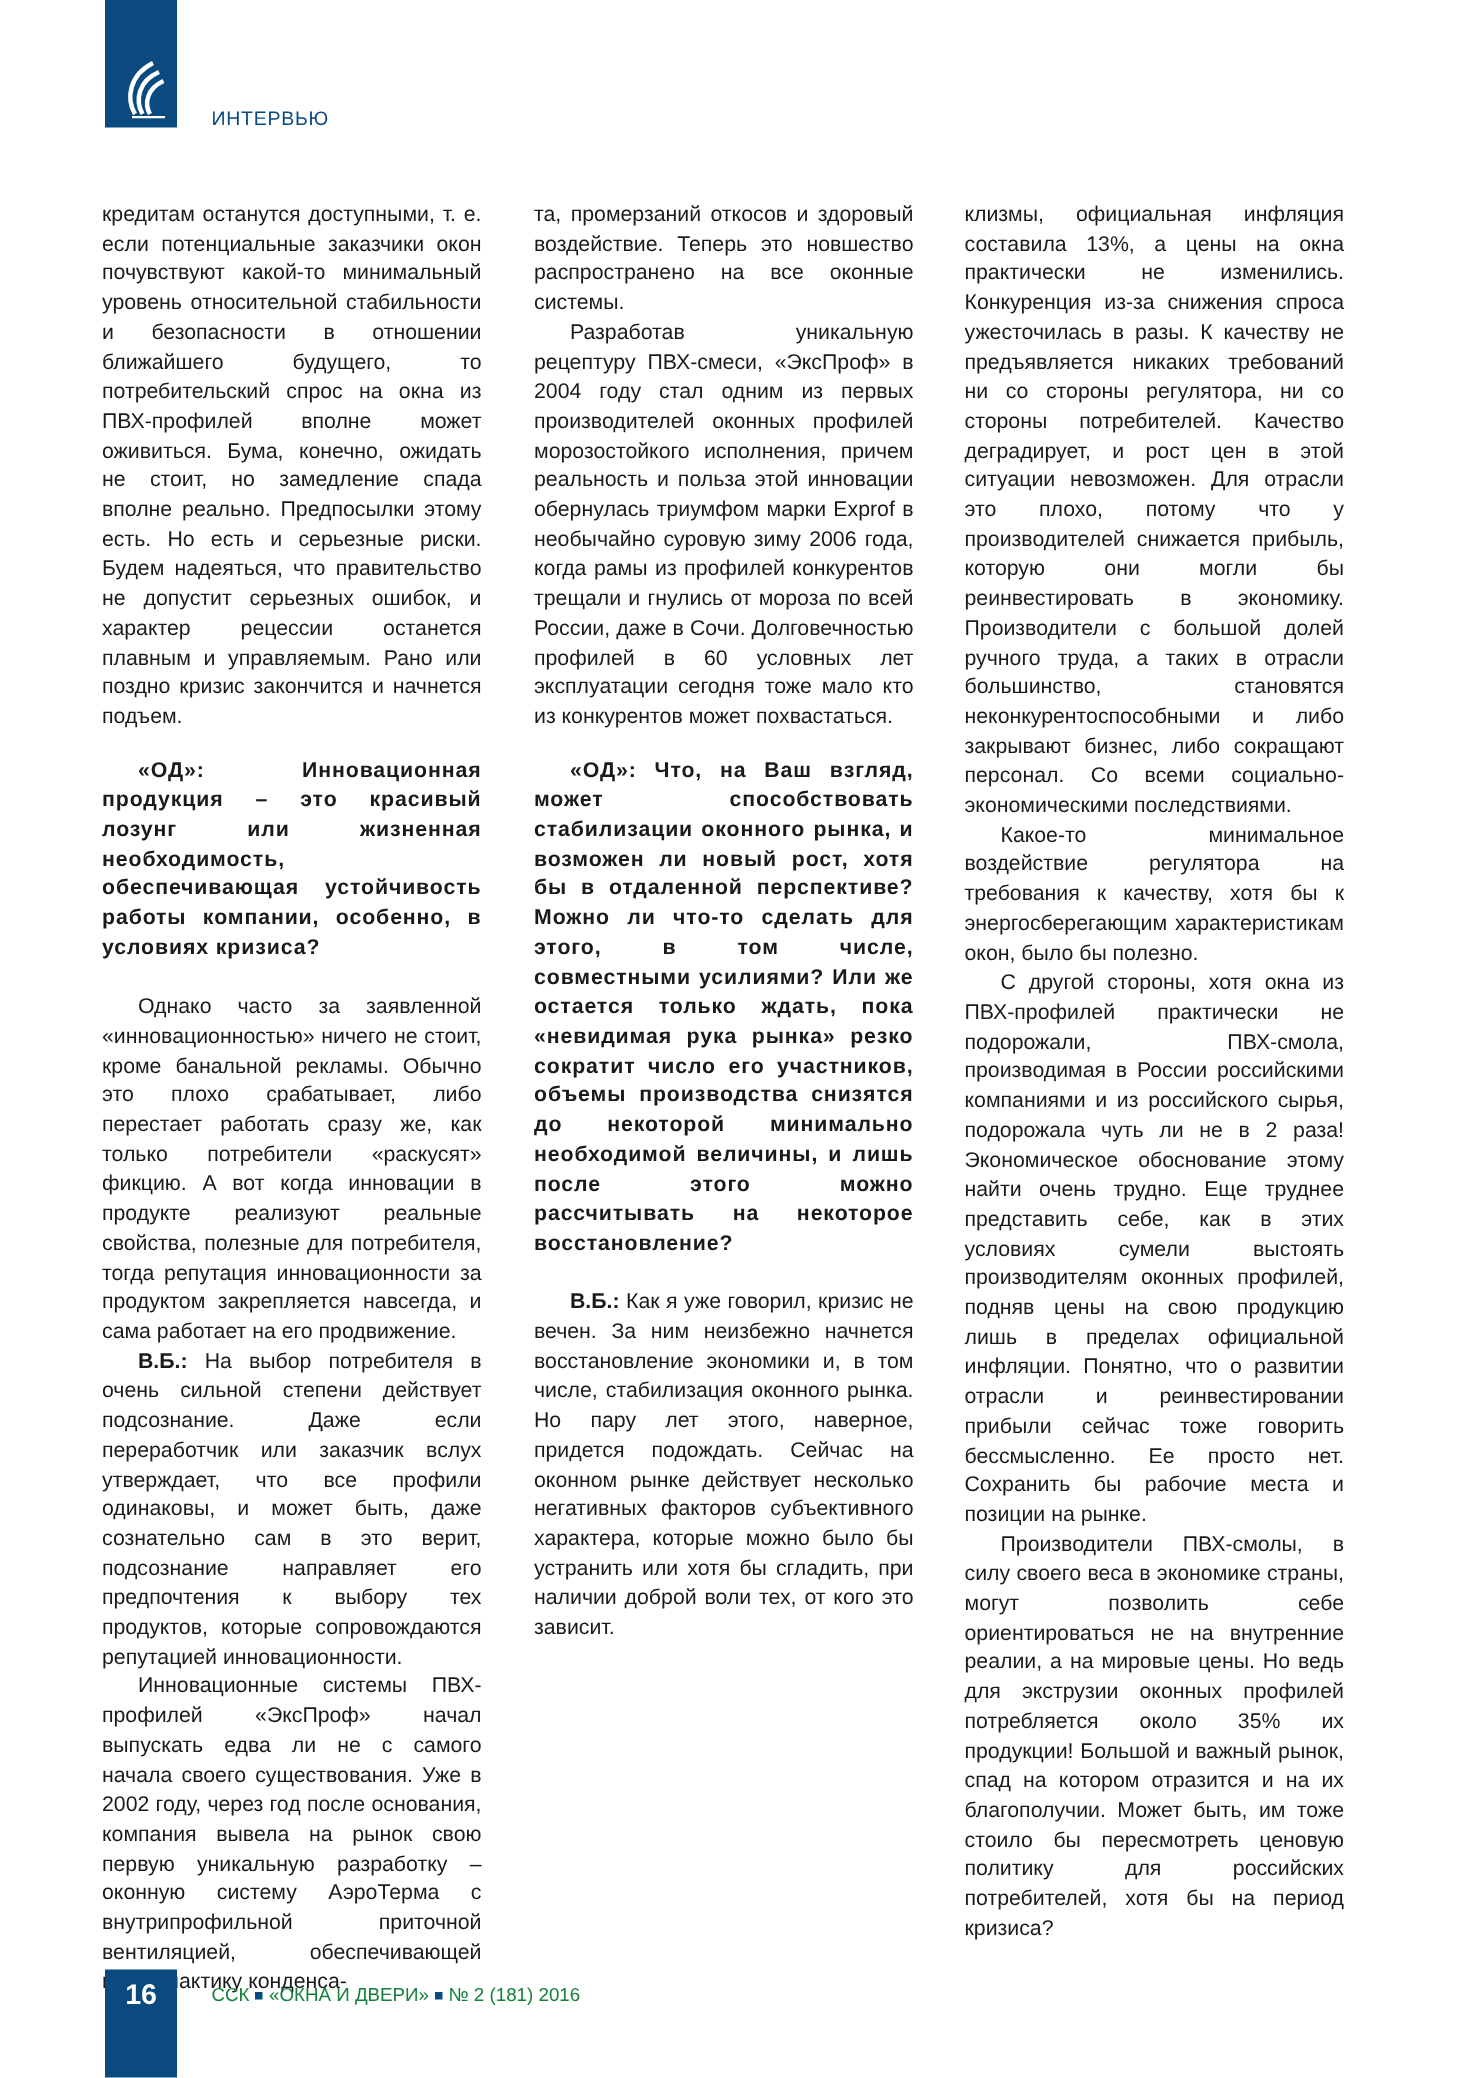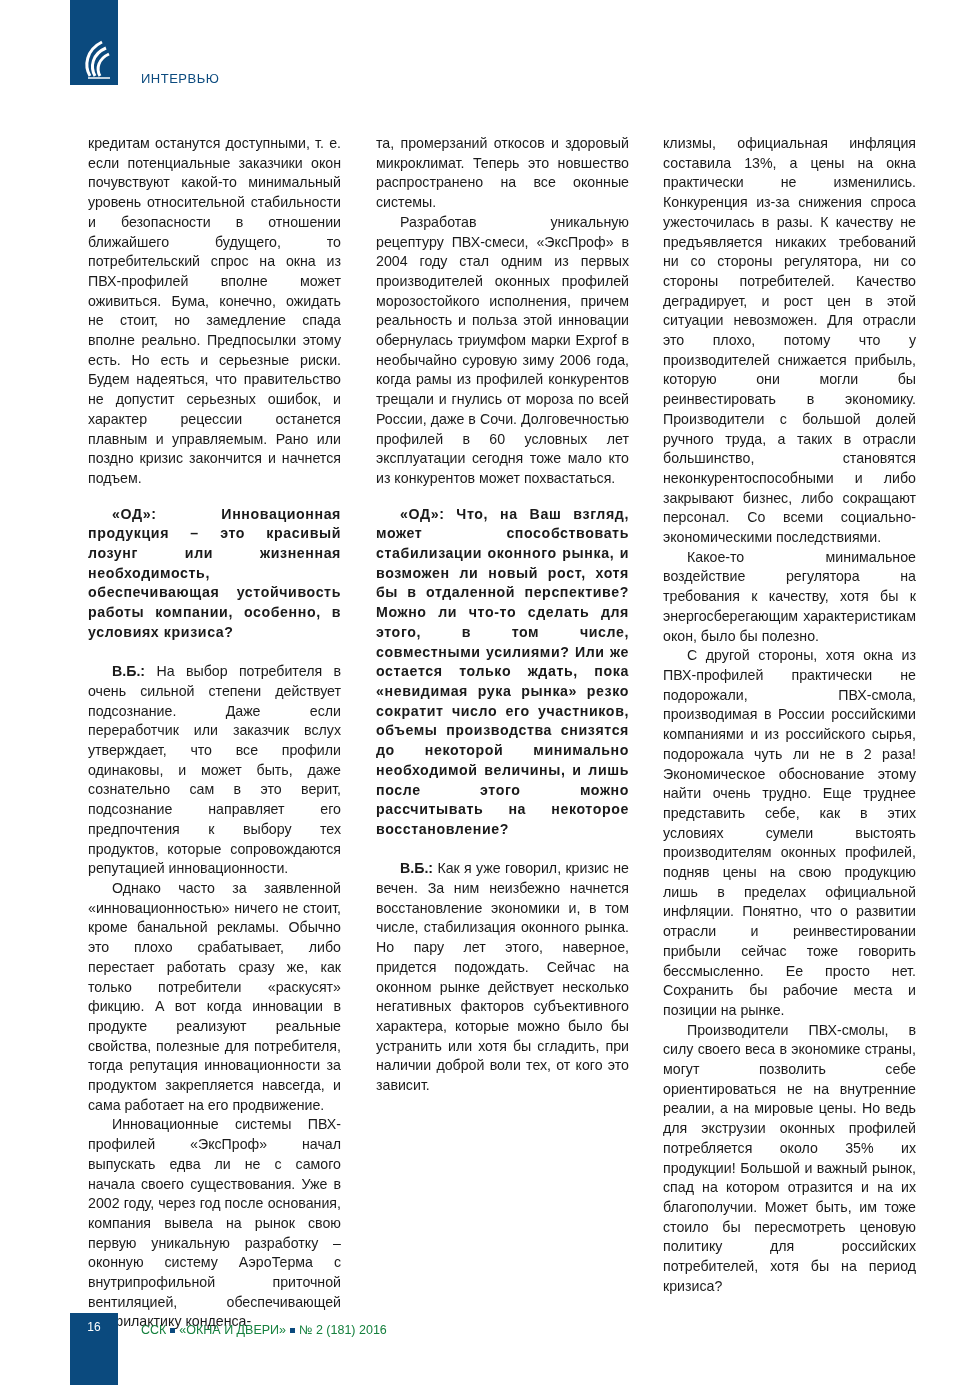--- a/index.html
+++ b/index.html
@@ -1,57 +1,57 @@
 <!DOCTYPE html>
 <html><head>
   <meta charset="utf-8">
   <style>
     html, body { margin: 0; padding: 0; background: #ffffff; }
     body { width: 980px; height: 1385px; position: relative; overflow: hidden; font-family: "Liberation Sans", sans-serif; color: #1a1a1a; }
     .top-bar { position: absolute; left: 70px; top: 0; width: 48px; height: 85px; background: #0b4a7e; }
     .top-bar svg { position: absolute; left: 6px; top: 36px; }
     .section-label { position: absolute; left: 141px; top: 71px; font-size: 13px; font-weight: normal; color: #0b4a7e; letter-spacing: 0.5px; }
-    .columns { position: absolute; top: 134px; left: 88px; width: 842px; height: 1140px; }
+    .columns { position: absolute; top: 134px; left: 68px; width: 842px; height: 1140px; }
     .col { position: absolute; top: 0; width: 253px; font-size: 14.2px; line-height: 19.7px; text-align: justify; hyphens: manual; }
     .col1 { left: 0; }
     .col2 { left: 288px; }
     .col3 { left: 575px; }
     .col p { margin: 0; text-indent: 24px; }
     .col p.noindent { text-indent: 0; }
     .col p.question { font-weight: bold; letter-spacing: 0.6px; margin-top: 16px; margin-bottom: 19.7px; }
     .speaker { font-weight: bold; font-style: normal; }
     .bottom-bar { position: absolute; left: 70px; top: 1313px; width: 48px; height: 72px; background: #0b4a7e; }
-    .page-number { position: absolute; left: 0; top: 7px; width: 48px; text-align: center; color: #ffffff; font-weight: normal; font-size: 12px; }
+    .page-number { position: absolute; left: 0; top: 7px; width: 48px; text-align: center; color: #ffffff; font-weight: bold; font-size: 19px; }
     .footer-text { position: absolute; left: 141px; top: 1323px; font-size: 12.5px; color: #15803d; }
     .footer-text .sep { display: inline-block; width: 5px; height: 5px; background: #0b4a7e; margin: 0 4px; vertical-align: middle; }
   </style>
 </head>
 <body>
 
 <div class="top-bar">
   <svg width="36" height="44" viewBox="0 0 36 44">
     <path d="M14 40 C 8 30, 10 14, 26 6" stroke="#ffffff" stroke-width="3" fill="none"></path>
     <path d="M19 40 C 14 31, 16 18, 30 12" stroke="#ffffff" stroke-width="3" fill="none"></path>
     <path d="M24 40 C 20 33, 22 23, 33 18" stroke="#ffffff" stroke-width="3" fill="none"></path>
     <path d="M12 42 L 34 42" stroke="#ffffff" stroke-width="1.5" fill="none"></path>
   </svg>
 </div>
 <div class="section-label">ИНТЕРВЬЮ</div>
 
 <div class="columns">
   <div class="col col1">
     <p class="noindent">кредитам останутся доступными, т. е. если потенциальные заказчики окон почувствуют какой-то минимальный уровень относительной стабильности и безопасности в отношении ближайшего будущего, то потребительский спрос на окна из ПВХ-профилей вполне может оживиться. Бума, конечно, ожидать не стоит, но замедление спада вполне реально. Предпосылки этому есть. Но есть и серьезные риски. Будем надеяться, что правительство не допустит серьезных ошибок, и характер рецессии останется плавным и управляемым. Рано или поздно кризис закончится и начнется подъем.</p>
     <p class="question"><span>«ОД»:</span><span> Инновационная продукция – это красивый лозунг или жизненная необходимость, обеспечивающая устойчивость работы компании, особенно, в условиях кризиса?</span></p>
+    <p>Однако часто за заявленной «инновационностью» ничего не стоит, кроме банальной рекламы. Обычно это плохо срабатывает, либо перестает работать сразу же, как только потребители «раскусят» фикцию. А вот когда инновации в продукте реализуют реальные свойства, полезные для потребителя, тогда репутация инновационности за продуктом закрепляется навсегда, и сама работает на его продвижение.</p>
     <p><span class="speaker">В.Б.:</span><span> На выбор потребителя в очень сильной степени действует подсознание. Даже если переработчик или заказчик вслух утверждает, что все профили одинаковы, и может быть, даже сознательно сам в это верит, подсознание направляет его предпочтения к выбору тех продуктов, которые сопровождаются репутацией инновационности.</span></p>
-    <p>Однако часто за заявленной «инновационностью» ничего не стоит, кроме банальной рекламы. Обычно это плохо срабатывает, либо перестает работать сразу же, как только потребители «раскусят» фикцию. А вот когда инновации в продукте реализуют реальные свойства, полезные для потребителя, тогда репутация инновационности за продуктом закрепляется навсегда, и сама работает на его продвижение.</p>
     <p>Инновационные системы ПВХ-профилей «ЭксПроф» начал выпускать едва ли не с самого начала своего существования. Уже в 2002 году, через год после основания, компания вывела на рынок свою первую уникальную разработку – оконную систему АэроТерма с внутрипрофильной приточной вентиляцией, обеспечивающей профилактику конденса-</p>
   </div>
 
   <div class="col col2">
-    <p class="noindent">та, промерзаний откосов и здоровый микроклимат. Теперь это новшество распространено на все оконные системы.</p>
+    <p class="noindent">та, промерзаний откосов и здоровый воздействие. Теперь это новшество распространено на все оконные системы.</p>
     <p>Разработав уникальную рецептуру ПВХ-смеси, «ЭксПроф» в 2004 году стал одним из первых производителей оконных профилей морозостойкого исполнения, причем реальность и польза этой инновации обернулась триумфом марки Exprof в необычайно суровую зиму 2006 года, когда рамы из профилей конкурентов трещали и гнулись от мороза по всей России, даже в Сочи. Долговечностью профилей в 60 условных лет эксплуатации сегодня тоже мало кто из конкурентов может похвастаться.</p>
     <p class="question"><span>«ОД»:</span><span> Что, на Ваш взгляд, может способствовать стабилизации оконного рынка, и возможен ли новый рост, хотя бы в отдаленной перспективе? Можно ли что-то сделать для этого, в том числе, совместными усилиями? Или же остается только ждать, пока «невидимая рука рынка» резко сократит число его участников, объемы производства снизятся до некоторой минимально необходимой величины, и лишь после этого можно рассчитывать на некоторое восстановление?</span></p>
     <p><span class="speaker">В.Б.:</span><span> Как я уже говорил, кризис не вечен. За ним неизбежно начнется восстановление экономики и, в том числе, стабилизация оконного рынка. Но пару лет этого, наверное, придется подождать. Сейчас на оконном рынке действует несколько негативных факторов субъективного характера, которые можно было бы устранить или хотя бы сгладить, при наличии доброй воли тех, от кого это зависит.</span></p>
   </div>
 
   <div class="col col3">
     <p class="noindent">клизмы, официальная инфляция составила 13%, а цены на окна практически не изменились. Конкуренция из-за снижения спроса ужесточилась в разы. К качеству не предъявляется никаких требований ни со стороны регулятора, ни со стороны потребителей. Качество деградирует, и рост цен в этой ситуации невозможен. Для отрасли это плохо, потому что у производителей снижается прибыль, которую они могли бы реинвестировать в экономику. Производители с большой долей ручного труда, а таких в отрасли большинство, становятся неконкурентоспособными и либо закрывают бизнес, либо сокращают персонал. Со всеми социально-экономическими последствиями.</p>
     <p>Какое-то минимальное воздействие регулятора на требования к качеству, хотя бы к энергосберегающим характеристикам окон, было бы полезно.</p>
     <p>С другой стороны, хотя окна из ПВХ-профилей практически не подорожали, ПВХ-смола, производимая в России российскими компаниями и из российского сырья, подорожала чуть ли не в 2 раза! Экономическое обоснование этому найти очень трудно. Еще труднее представить себе, как в этих условиях сумели выстоять производителям оконных профилей, подняв цены на свою продукцию лишь в пределах официальной инфляции. Понятно, что о развитии отрасли и реинвестировании прибыли сейчас тоже говорить бессмысленно. Ее просто нет. Сохранить бы рабочие места и позиции на рынке.</p>
     <p>Производители ПВХ-смолы, в силу своего веса в экономике страны, могут позволить себе ориентироваться не на внутренние реалии, а на мировые цены. Но ведь для экструзии оконных профилей потребляется около 35% их продукции! Большой и важный рынок, спад на котором отразится и на их благополучии. Может быть, им тоже стоило бы пересмотреть ценовую политику для российских потребителей, хотя бы на период кризиса?</p>

